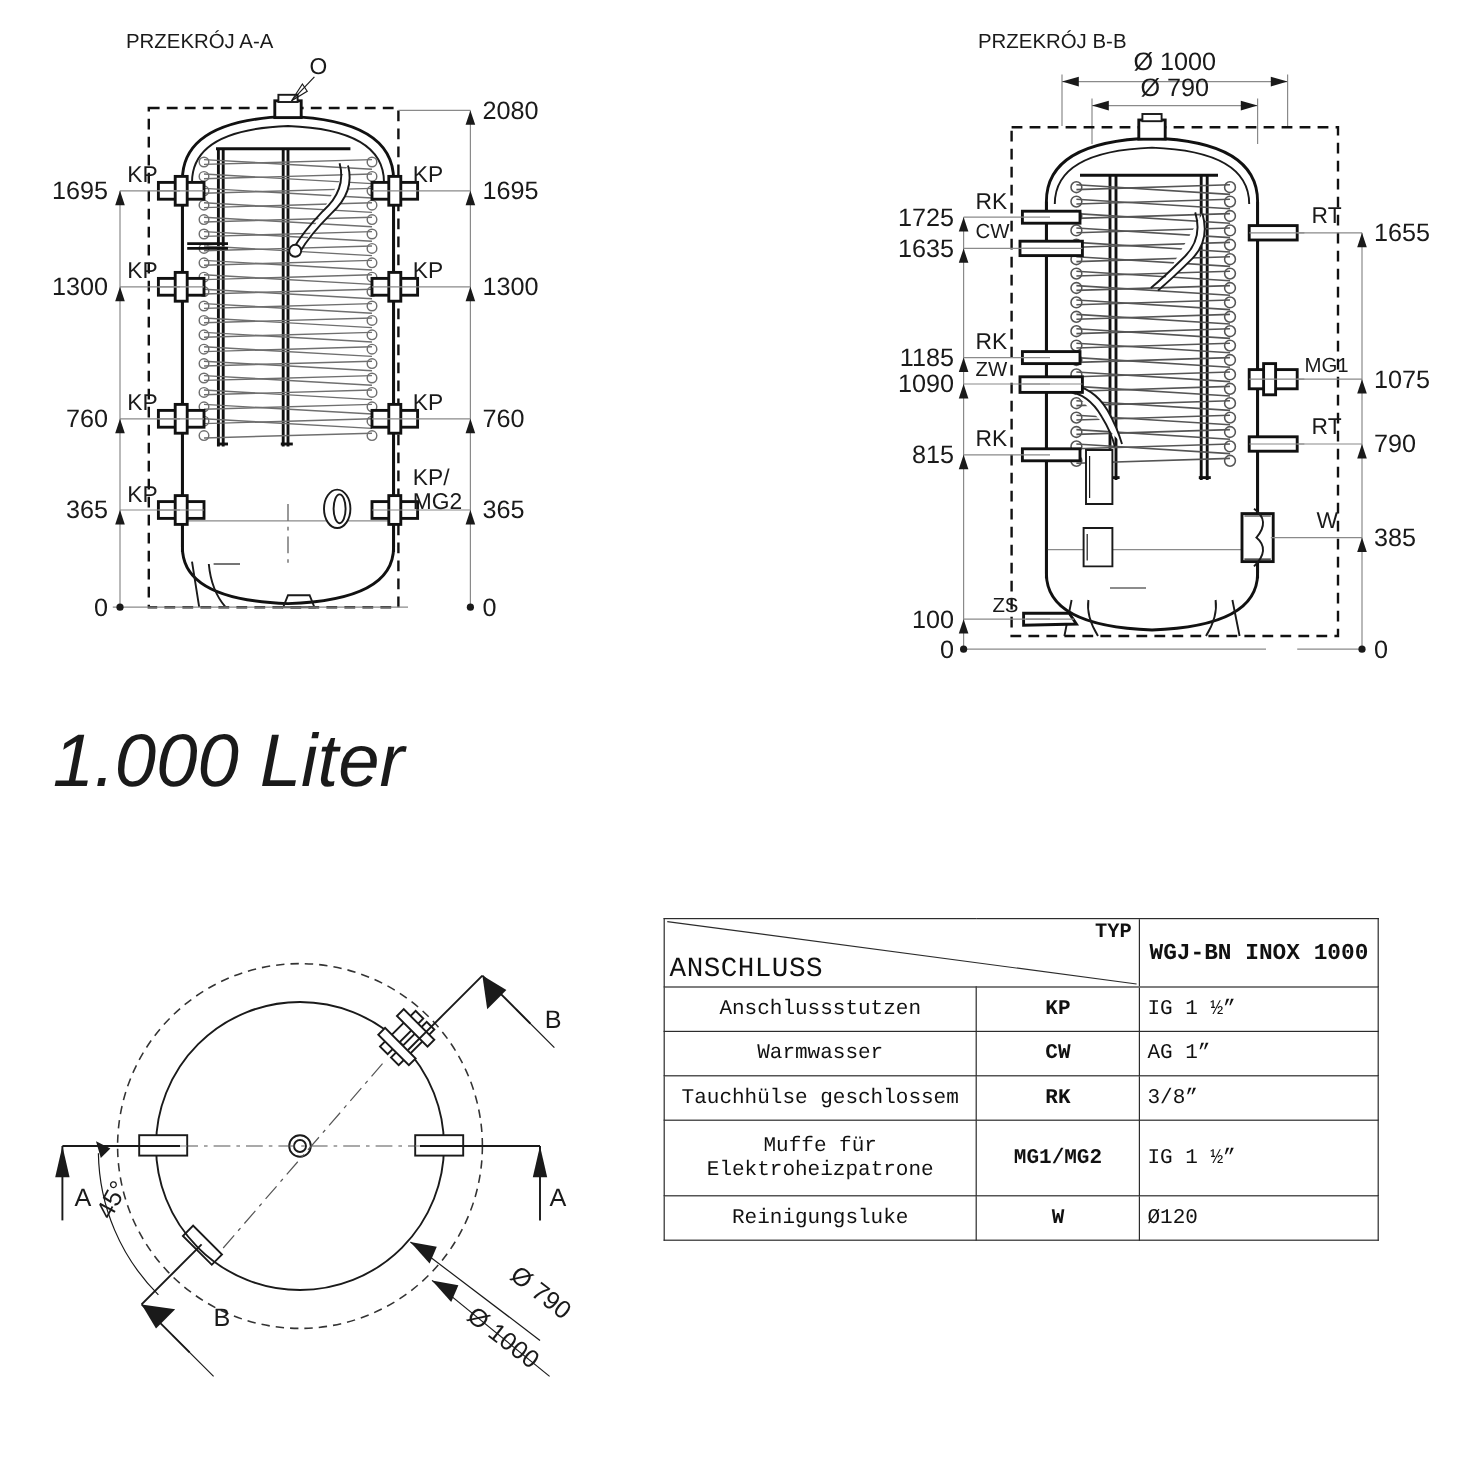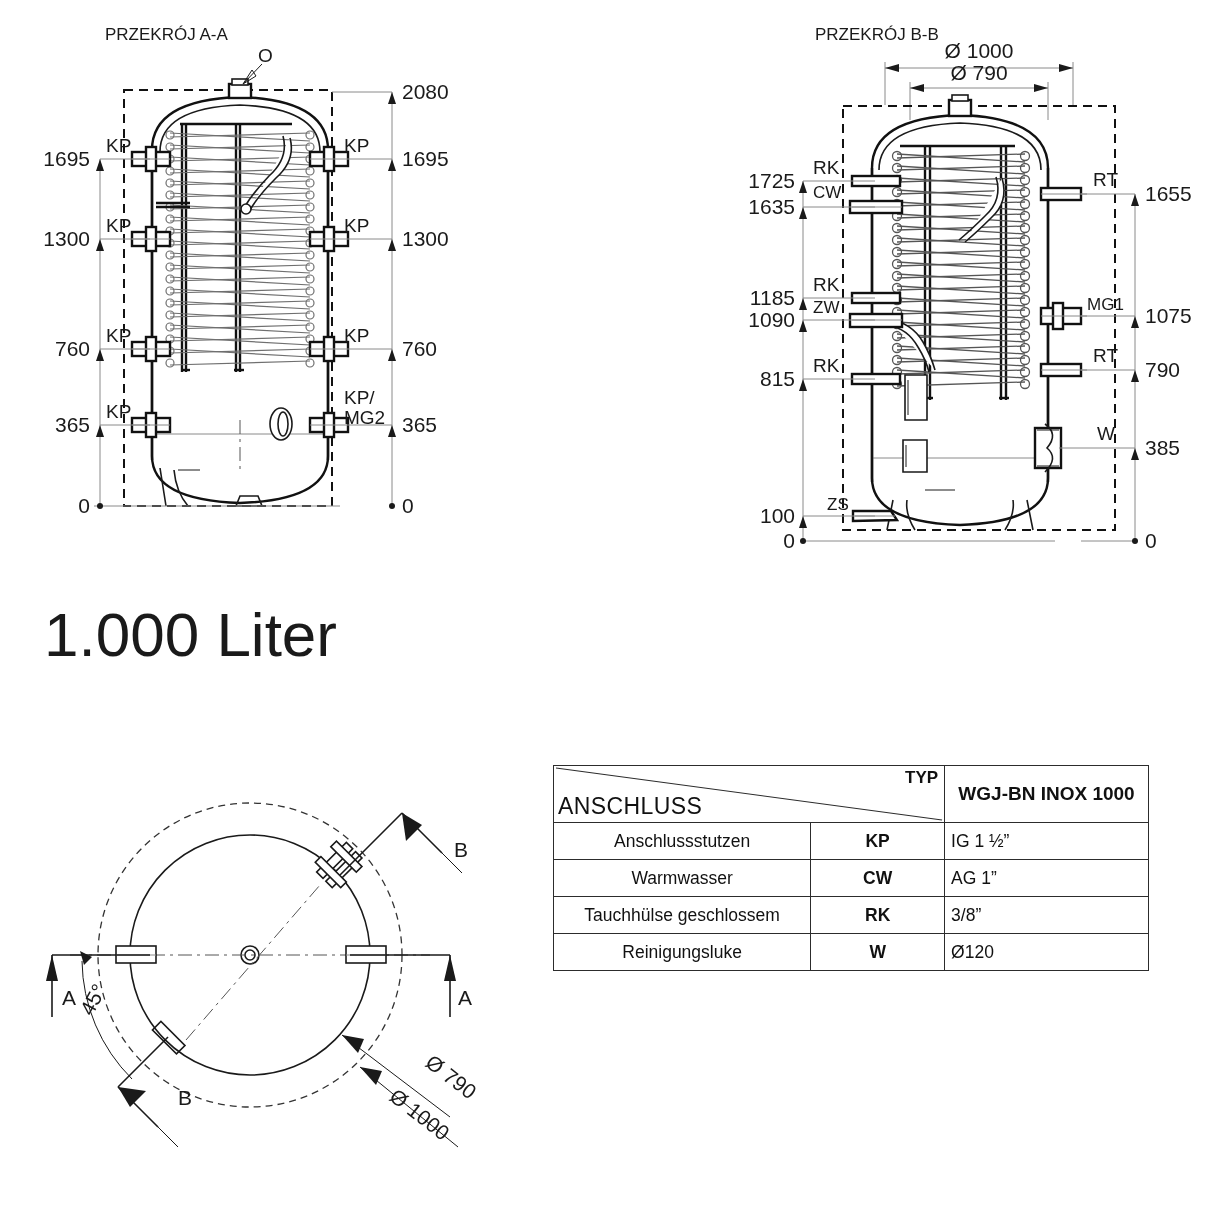--- a/index.html
+++ b/index.html
@@ -19,21 +19,21 @@
   .coil{stroke:#6f6f6f;stroke-width:1.2;fill:none;}
   .coil2{stroke:#555;stroke-width:1.3;fill:none;}
   .dash{stroke:#111;stroke-width:2;fill:none;stroke-dasharray:9 6;}
   .dashthin{stroke:#333;stroke-width:1.3;fill:none;stroke-dasharray:7 5;}
   .cl{stroke:#555;stroke-width:1;fill:none;stroke-dasharray:14 5 3 5;}
   .wht{fill:#fff;}
 
   
   #spec-table{position:absolute;left:553px;top:765px;width:596px;
       border-collapse:collapse;
-      font-family:Liberation Sans, sans-serif;font-size:17.5px;color:#111;}
+      font-family:Liberation Mono, monospace;font-size:17.5px;color:#111;}
   #spec-table td{border:1px solid #2c2c2c;padding:3px 6px;vertical-align:middle;}
   #spec-table td.c-name{width:255px;height:30px;text-align:center;}
   #spec-table td.c-typ{width:130px;text-align:center;font-weight:bold;}
   #spec-table td.c-val{width:205px;text-align:left;}
   #spec-table td.hdr{height:56px;padding:0;position:relative;border-right:none;}
   #spec-table td.hdrval{text-align:center;font-weight:bold;font-size:19px;}
   .hdr-wrap{position:relative;width:100%;height:56px;}
   .hdr-typ{position:absolute;right:6px;top:2px;font-weight:bold;font-size:17px;}
   .hdr-ans{position:absolute;left:4px;bottom:2px;font-size:23px;letter-spacing:.4px;}
   .hdr-diag{position:absolute;left:0;top:0;width:100%;height:100%;}
@@ -506,21 +506,21 @@
   <text class="dim" x="430" y="377">790</text>
   <text class="dim" x="430" y="455">385</text>
   <text class="dim" x="430" y="548">0</text>
 
   <text class="tag" x="378" y="186">RT</text>
   <text class="tagsm" x="372" y="310">MG1</text>
   <text class="tag" x="378" y="362">RT</text>
   <text class="tag" x="382" y="440">W</text>
 </svg>
 
-<div style="position:absolute;left:44px;top:604px;">
+<div style="position:absolute;left:44px;top:604px;font-style:italic;">
   <span class="litres" style="display:block;line-height:1;">1.000 Liter</span>
 </div>
 
 <svg width="540" height="400" viewBox="0 0 540 400" style="position:absolute;left:10px;top:765px;">
 
   <circle class="dashthin" cx="240" cy="190" r="152"></circle>
 
   <circle class="med" cx="240" cy="190" r="120"></circle>
 
   <g>
@@ -624,20 +624,26 @@
       <td class="c-name">Warmwasser</td>
       <td class="c-typ">CW</td>
       <td class="c-val">AG 1”</td>
     </tr>
     <tr>
       <td class="c-name">Tauchhülse geschlossem</td>
       <td class="c-typ">RK</td>
       <td class="c-val">3/8”</td>
     </tr>
     <tr>
+      <td class="c-name two-line" style="height:56px;white-space:pre-line;">Muffe für
+Elektroheizpatrone</td>
+      <td class="c-typ">MG1/MG2</td>
+      <td class="c-val">IG 1 ½”</td>
+    </tr>
+    <tr>
       <td class="c-name">Reinigungsluke</td>
       <td class="c-typ">W</td>
       <td class="c-val">Ø120</td>
     </tr>
   </tbody>
 </table>
 
 </div>
 
 </body></html>

